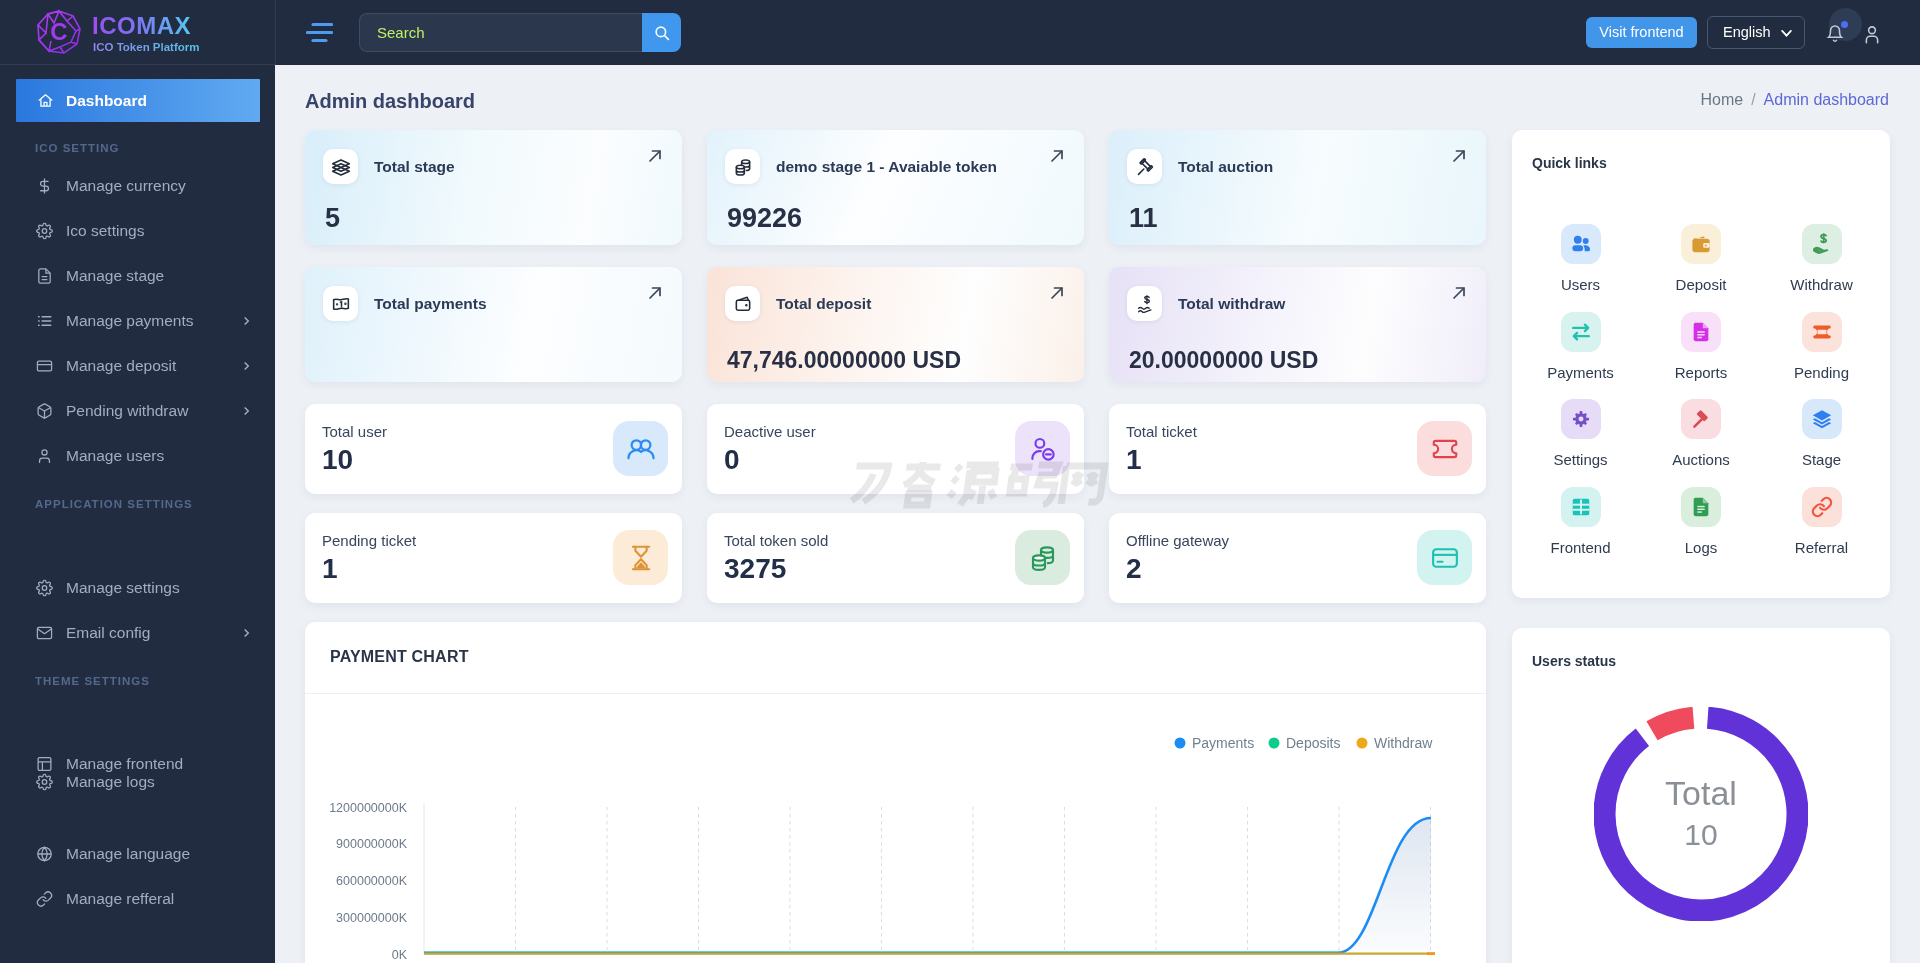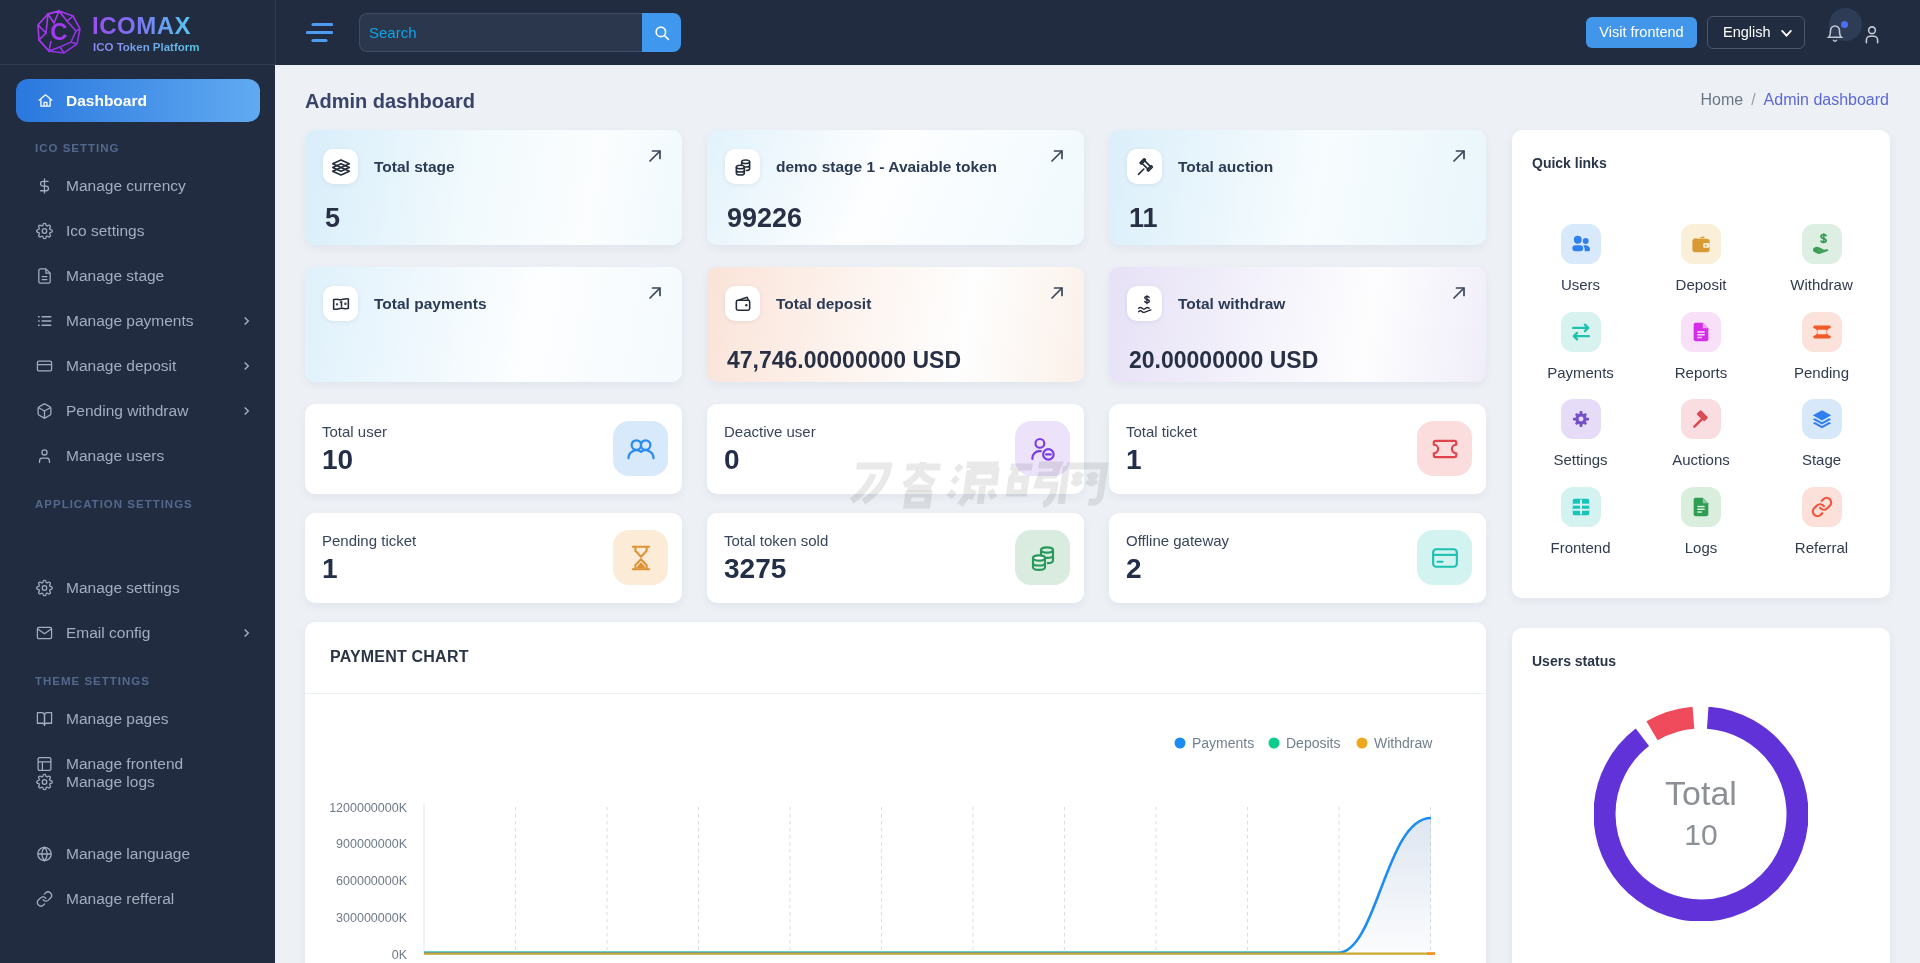--- a/index.html
+++ b/index.html
@@ -12,28 +12,28 @@
 #logo { position:absolute; left:0; top:0; width:275px; height:65px; border-bottom:1px solid rgba(255,255,255,0.08); }
 #logo .lname { position:absolute; left:92px; top:12px; font-size:24px; font-weight:bold; letter-spacing:0.5px;
   background:linear-gradient(90deg,#9a4ff0,#7d74f2 45%,#55c8ef 100%); -webkit-background-clip:text; background-clip:text; color:transparent; }
 #logo .lsub { position:absolute; left:93px; top:41px; font-size:11.5px; font-weight:bold;
   background:linear-gradient(90deg,#8f86ee,#56c8e8); -webkit-background-clip:text; background-clip:text; color:transparent; }
 .navitem { position:absolute; left:0; width:275px; height:45px; color:#a3adbf; font-size:15.5px; }
 .navitem .nicon { position:absolute; left:36px; top:50%; transform:translateY(-50%); width:17px; height:17px; }
 .navitem .nlabel { position:absolute; left:66px; top:50%; transform:translateY(-50%); }
 .navitem .chev { position:absolute; right:24px; top:50%; transform:translateY(-50%); width:9px; height:9px; }
 .navhead { position:absolute; left:35px; width:220px; font-size:11.5px; font-weight:bold; letter-spacing:1px; color:#54688c; }
-#dash-active { position:absolute; left:16px; top:79px; width:244px; height:43px; border-radius:12px;
+#dash-active { position:absolute; left:16px; top:79px; width:244px; height:43px; border-radius:1px;
   background:linear-gradient(90deg,#2a78de,#61aaf2); color:#fff;padding-left:32px; }
 #dash-active .nicon { position:absolute; left:21px; top:13px; width:17px; height:17px; }
 #dash-active .nlabel { position:absolute; left:50px; top:50%; transform:translateY(-50%); font-size:15.5px; font-weight:600; }
 
 
 #topbar { position:absolute; left:275px; top:0; right:0; height:65px; background:#212c40; border-left:1px solid rgba(255,255,255,0.08); }
-#search { position:absolute; left:83px; top:13px; width:283px; height:39px; background:#2b374d; border:1px solid #3e4b63; border-right:none; border-radius:8px 0 0 8px; color:#0ea5e9; font-size:15px; line-height:37px; padding-left:9px; }
+#search { position:absolute; left:83px; top:13px; width:283px; height:39px; background:#2b374d; border:1px solid #3e4b63; border-right:none; border-radius:8px 0 0 8px; color:#bef264; font-size:15px; line-height:37px; padding-left:17px; }
 #searchbtn { position:absolute; left:366px; top:13px; width:39px; height:39px; background:#3f97ee; border-radius:0 8px 8px 0; }
 #visitbtn { position:absolute; right:223px; top:17px; width:111px; height:31px; background:#4196ea; border-radius:6px; color:#fff; font-size:14.5px; text-align:center; line-height:31px; }
 #langsel { position:absolute; right:115px; top:16px; width:98px; height:33px; border:1px solid #49586f; border-radius:6px; color:#fff; font-size:14.5px; line-height:31px; padding-left:15px; }
 
 
 #pagetitle { position:absolute; left:305px; top:90px; font-size:20px; font-weight:600; color:#39446a; }
 #crumbs { position:absolute; right:31px; top:91px; font-size:16px; color:#6b7685; }
 #crumbs .sep { color:#98a0ae; margin:0 8px; }
 #crumbs .cur { color:#5c68d6; }
 .card { position:absolute; background:#fff; border-radius:10px; box-shadow:0 3px 8px rgba(55,75,105,0.07); }
@@ -168,27 +168,20 @@
     <svg class="nicon" viewBox="0 0 24 24" fill="none" stroke="currentColor" stroke-width="1.8" stroke-linejoin="round">
         <rect x="2" y="4" width="20" height="16" rx="2"></rect>
         <polyline points="22,6 12,13 2,6"></polyline>
       </svg>
     <span class="nlabel">Email config</span>
     <svg class="chev" viewBox="0 0 10 10" fill="none" stroke="currentColor" stroke-width="1.6">
         <polyline points="3,1 7,5 3,9"></polyline>
       </svg>
   </div>
   <div class="navhead" style="top:675px">THEME SETTINGS</div>
-  <div class="navitem" style="top:696.5px">
-    <svg class="nicon" viewBox="0 0 24 24" fill="none" stroke="currentColor" stroke-width="1.8" stroke-linejoin="round">
-        <path d="M2 3h6a4 4 0 0 1 4 4v14a3 3 0 0 0-3-3H2z"></path>
-        <path d="M22 3h-6a4 4 0 0 0-4 4v14a3 3 0 0 1 3-3h7z"></path>
-      </svg>
-    <span class="nlabel">Manage pages</span>
-  </div>
   <div class="navitem" style="top:741.5px">
     <svg class="nicon" viewBox="0 0 24 24" fill="none" stroke="currentColor" stroke-width="1.8">
         <rect x="3" y="3" width="18" height="18" rx="2"></rect>
         <line x1="3" y1="9" x2="21" y2="9"></line>
         <line x1="9" y1="21" x2="9" y2="9"></line>
       </svg>
     <span class="nlabel">Manage frontend</span>
   </div>
   <div class="navitem" style="top:759px">
     <svg class="nicon" viewBox="0 0 24 24" fill="none" stroke="currentColor" stroke-width="1.8">

